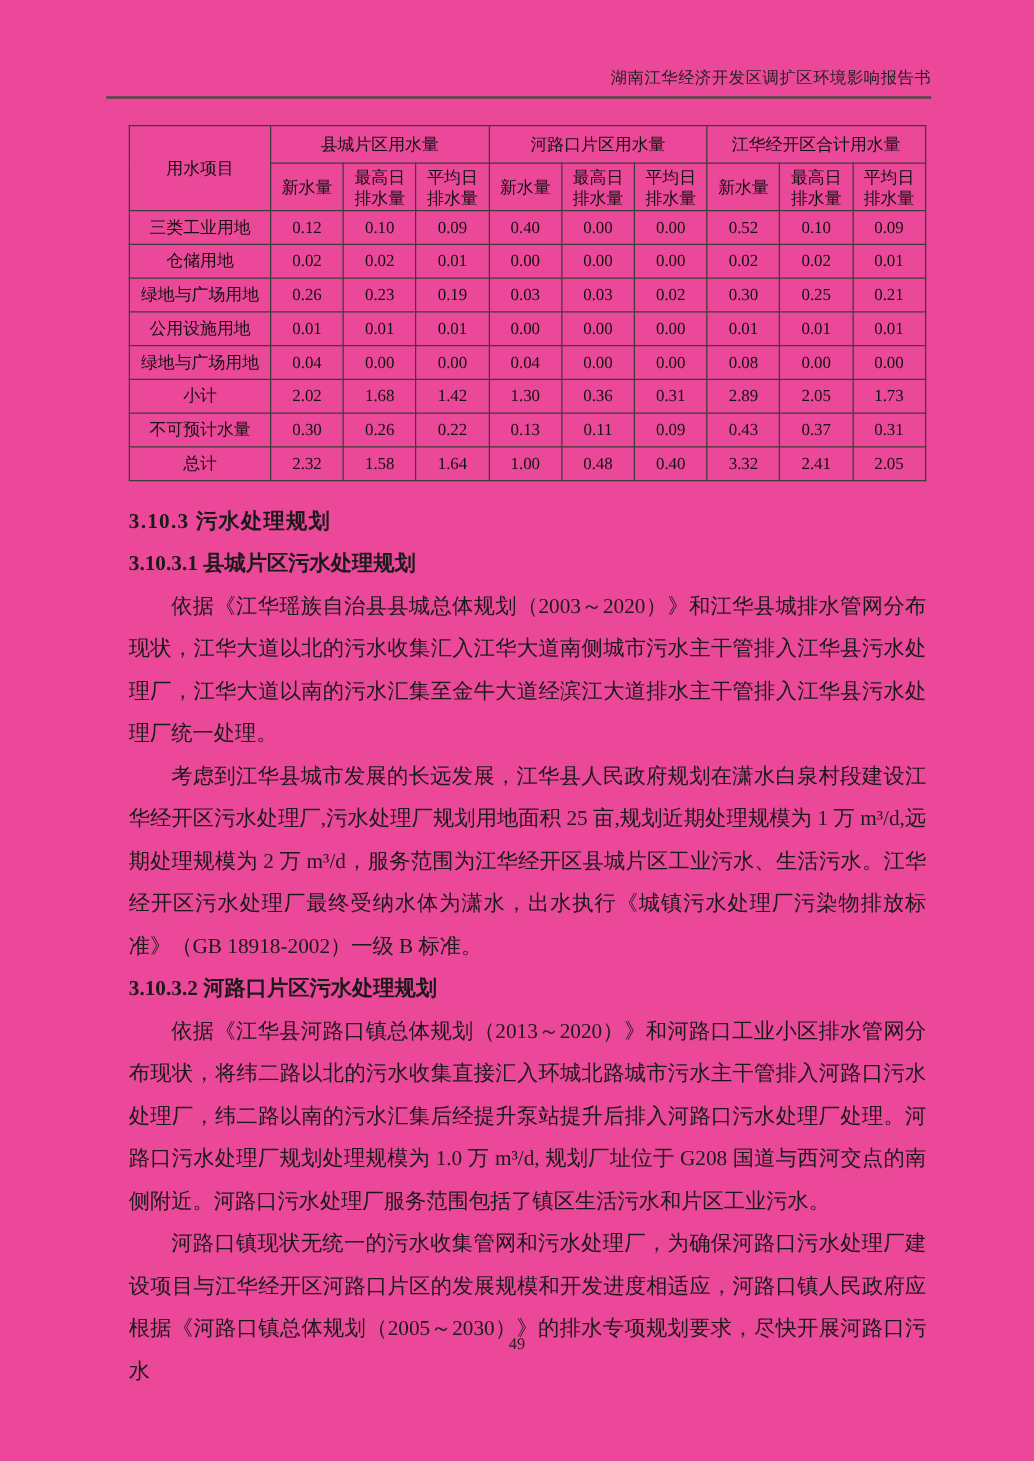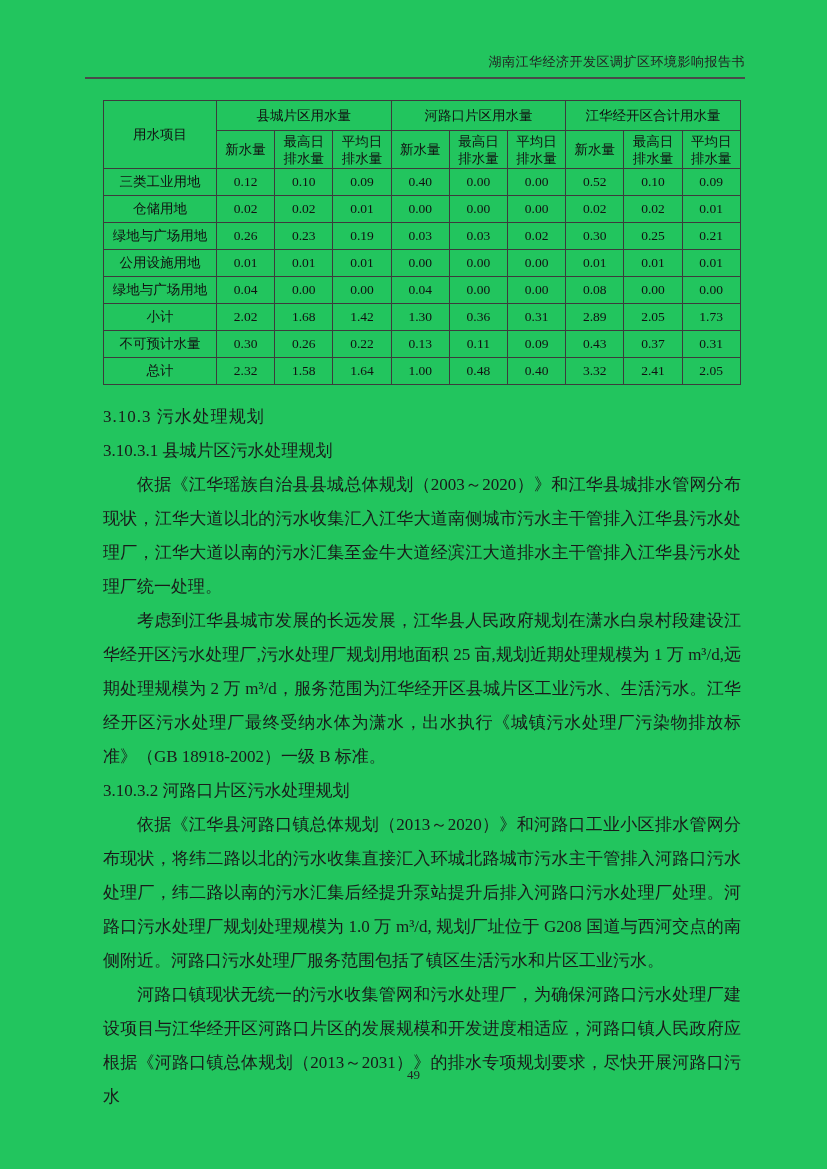--- a/index.html
+++ b/index.html
@@ -4,21 +4,21 @@
 <style>
   html, body {
     margin: 0;
     padding: 0;
     background: #ffffff;
   }
   .page {
     position: relative;
     width: 827px;
     height: 1169px;
-    background: #22c55e;
+    background: #ec4899;
     color: #1a1a1a;
     font-family: "Liberation Serif", "DejaVu Serif", serif;
     overflow: hidden;
     box-sizing: border-box;
   }
   
   .page-header {
     position: absolute;
     top: 0;
     left: 85px;
@@ -71,21 +71,21 @@
     top: 400px;
     left: 103px;
     width: 638px;
     font-size: 17px;
     line-height: 34px;
     text-align: justify;
   }
   .doc-body h3, .doc-body h4 {
     margin: 0;
     font-size: 17px;
-    font-weight: normal;
+    font-weight: bold;
     line-height: 34px;
     text-align: left;
   }
   .doc-body h3 { letter-spacing: 1px; }
   .doc-body p {
     margin: 0;
     text-indent: 2em;
   }
   
   .page-footer {
@@ -250,20 +250,20 @@
       </tbody>
   </table>
 
   <div class="doc-body">
     <h3>3.10.3  污水处理规划</h3>
     <h4>3.10.3.1 县城片区污水处理规划</h4>
     <p>依据《江华瑶族自治县县城总体规划（2003～2020）》和江华县城排水管网分布现状，江华大道以北的污水收集汇入江华大道南侧城市污水主干管排入江华县污水处理厂，江华大道以南的污水汇集至金牛大道经滨江大道排水主干管排入江华县污水处理厂统一处理。</p>
     <p>考虑到江华县城市发展的长远发展，江华县人民政府规划在潇水白泉村段建设江华经开区污水处理厂,污水处理厂规划用地面积 25 亩,规划近期处理规模为 1 万 m³/d,远期处理规模为 2 万 m³/d，服务范围为江华经开区县城片区工业污水、生活污水。江华经开区污水处理厂最终受纳水体为潇水，出水执行《城镇污水处理厂污染物排放标准》（GB 18918-2002）一级 B 标准。</p>
     <h4>3.10.3.2 河路口片区污水处理规划</h4>
     <p>依据《江华县河路口镇总体规划（2013～2020）》和河路口工业小区排水管网分布现状，将纬二路以北的污水收集直接汇入环城北路城市污水主干管排入河路口污水处理厂，纬二路以南的污水汇集后经提升泵站提升后排入河路口污水处理厂处理。河路口污水处理厂规划处理规模为 1.0 万 m³/d, 规划厂址位于 G208 国道与西河交点的南侧附近。河路口污水处理厂服务范围包括了镇区生活污水和片区工业污水。</p>
-    <p>河路口镇现状无统一的污水收集管网和污水处理厂，为确保河路口污水处理厂建设项目与江华经开区河路口片区的发展规模和开发进度相适应，河路口镇人民政府应根据《河路口镇总体规划（2013～2031）》的排水专项规划要求，尽快开展河路口污水</p>
+    <p>河路口镇现状无统一的污水收集管网和污水处理厂，为确保河路口污水处理厂建设项目与江华经开区河路口片区的发展规模和开发进度相适应，河路口镇人民政府应根据《河路口镇总体规划（2005～2030）》的排水专项规划要求，尽快开展河路口污水</p>
   </div>
 
   <div class="page-footer">
     <span class="page-number">49</span>
   </div>
 
 </div>
 
 </body></html>

